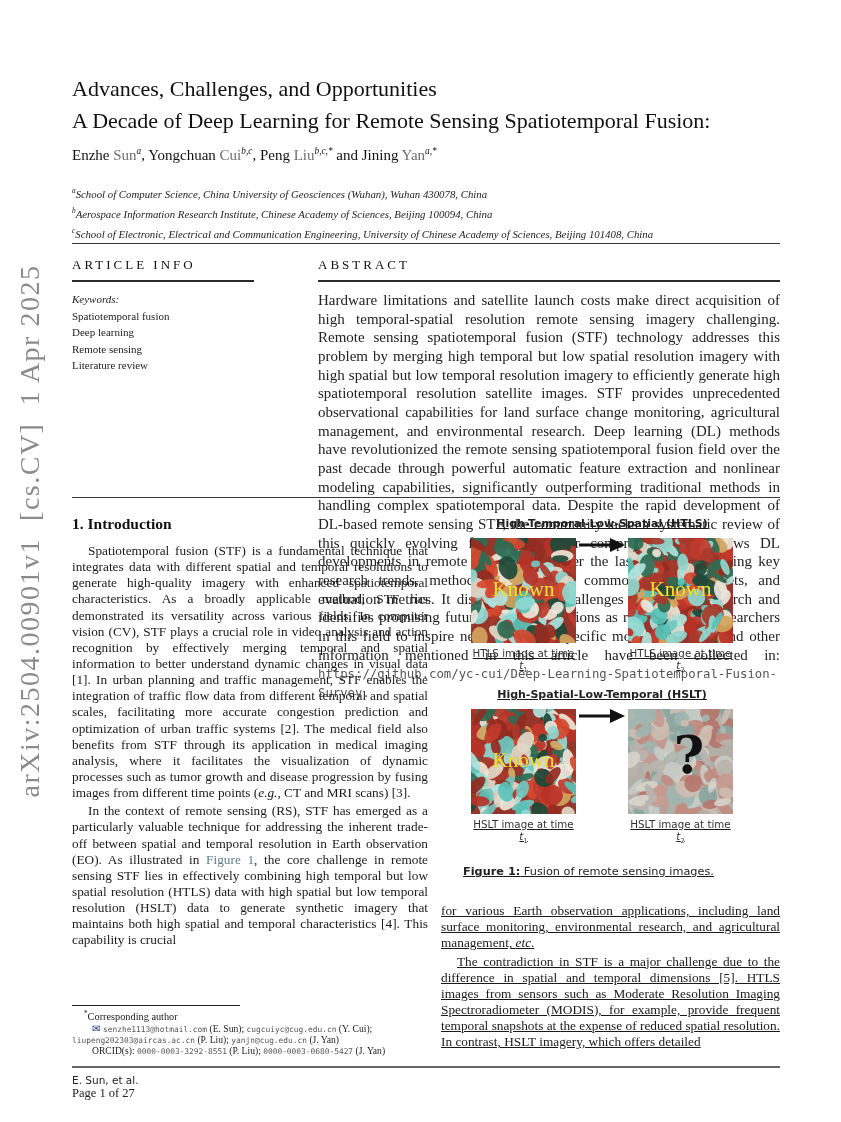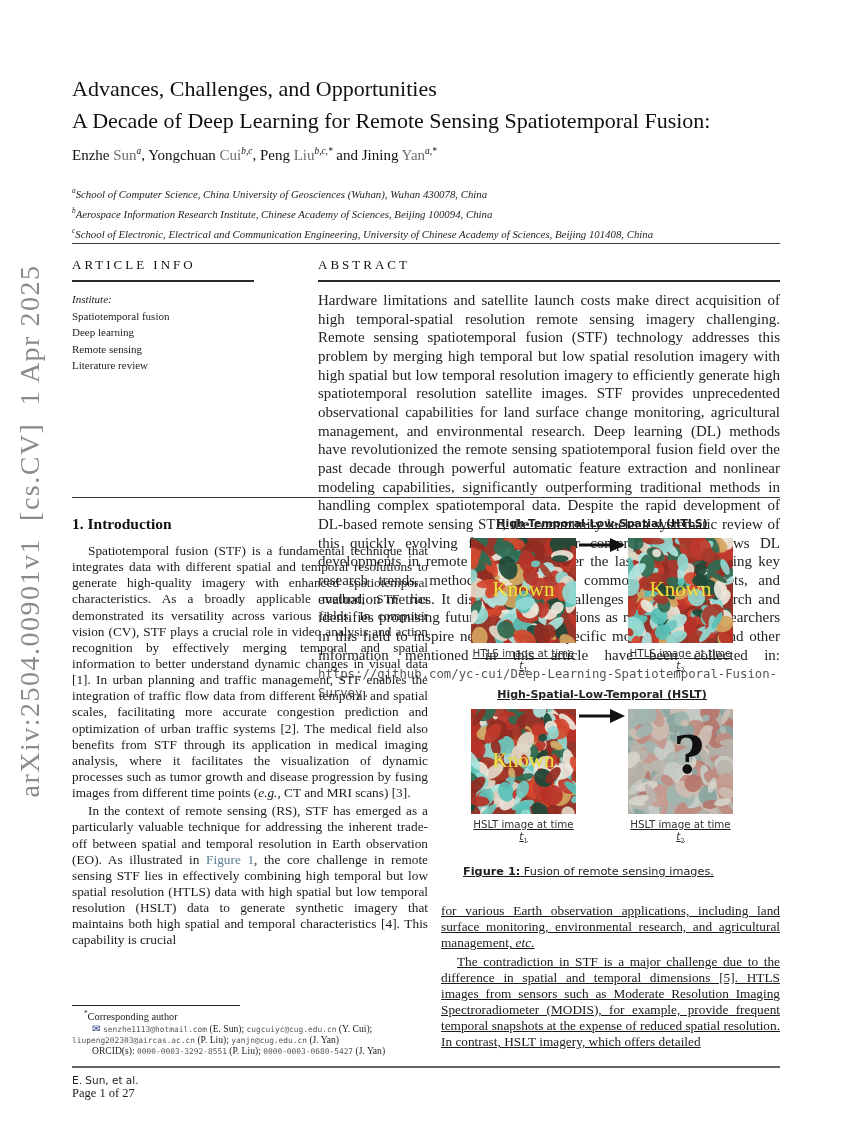--- a/index.html
+++ b/index.html
@@ -104,21 +104,21 @@
     <div><span class="aff-sup">b</span><span>Aerospace Information Research Institute, Chinese Academy of Sciences, Beijing 100094, China</span></div>
     <div><span class="aff-sup">c</span><span>School of Electronic, Electrical and Communication Engineering, University of Chinese Academy of Sciences, Beijing 101408, China</span></div>
   </div>
 
   <div class="abs rule-top"></div>
 
   <div class="abs info-section">
     <div class="info-left">
       <div class="sec-head">ARTICLE INFO</div>
       <div class="kw">
-        <div class="kw-label">Institute:</div>
+        <div class="kw-label">Keywords:</div>
         <div>Spatiotemporal fusion</div>
         <div>Deep learning</div>
         <div>Remote sensing</div>
         <div>Literature review</div>
       </div>
     </div>
     <div class="info-right">
       <div class="sec-head">ABSTRACT</div>
       <div class="abstract-body"><span>Hardware limitations and satellite launch costs make direct acquisition of high temporal-spatial resolution remote sensing imagery challenging. Remote sensing spatiotemporal fusion (STF) technology addresses this problem by merging high temporal but low spatial resolution imagery with high spatial but low temporal resolution imagery to efficiently generate high spatiotemporal resolution satellite images. STF provides unprecedented observational capabilities for land surface change monitoring, agricultural management, and environmental research. Deep learning (DL) methods have revolutionized the remote sensing spatiotemporal fusion field over the past decade through powerful automatic feature extraction and nonlinear modeling capabilities, significantly outperforming traditional methods in handling complex spatiotemporal data. Despite the rapid development of DL-based remote sensing STF, the community lacks a systematic review of this quickly evolving field. This paper comprehensively reviews DL developments in remote sensing STF over the last decade, analyzing key research trends, method classifications, commonly used datasets, and evaluation metrics. It discusses major challenges in existing research and identifies promising future research directions as references for researchers in this field to inspire new ideas. The specific models, datasets, and other information mentioned in this article have been collected in: </span><span class="seg-mono">https://github.com/yc-cui/Deep-Learning-Spatiotemporal-Fusion-Survey.</span></div>
     </div>

